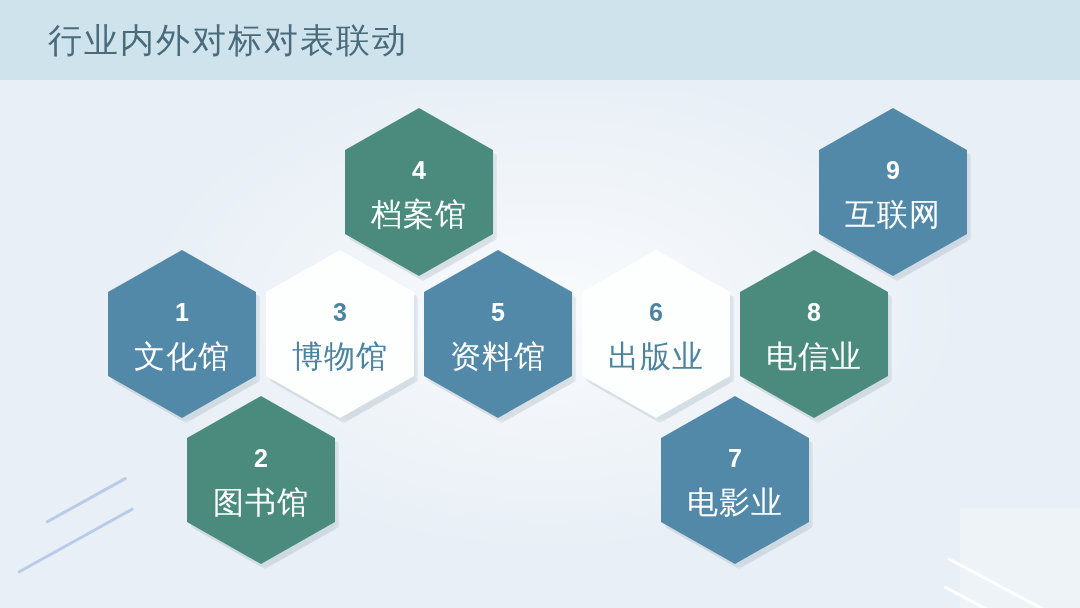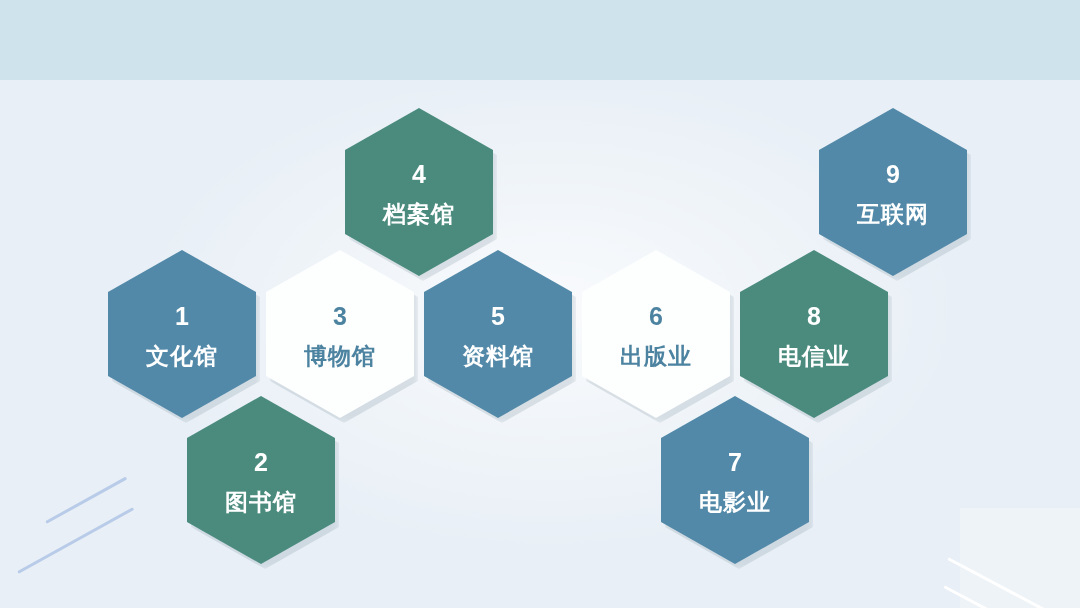--- a/index.html
+++ b/index.html
@@ -122,41 +122,42 @@
     background: rgba(120,140,155,0.22);
     filter: blur(3px);
   }
   .hex .hex-num {
     font-size: 25px;
     font-weight: 700;
     line-height: 1;
     margin-bottom: 16px;
   }
   .hex .hex-label {
-    font-size: 23px;
-    font-weight: 700;
+    font-size: 31px;
+    font-weight: 400;
     line-height: 1;
     letter-spacing: 1px;
     white-space: nowrap;
   }
   .hex.blue   { background: #5289a8; }
   .hex.green  { background: #4a8b7e; }
   .hex.white  { background: #fdfefe; }
   .hex.blue  .hex-num, .hex.blue  .hex-label,
   .hex.green .hex-num, .hex.green .hex-label { color: #ffffff; }
   .hex.white .hex-num, .hex.white .hex-label { color: #4c83a0; }
 </style>
 </head>
 <body>
 
 <div id="slide">
 
   <div class="sheen"></div>
 
   <div class="header-band"></div>
+  <div class="page-title">行业内外对标对表联动</div>
 
   <div id="hex-layer">
       <div class="hex-shadow" style="left: 112px; top: 255px;"></div>
       <div class="hex blue" style="left: 108px; top: 250px;">
         <div class="hex-num">1</div>
         <div class="hex-label">文化馆</div>
       </div>
       <div class="hex-shadow" style="left: 191px; top: 401px;"></div>
       <div class="hex green" style="left: 187px; top: 396px;">
         <div class="hex-num">2</div>

